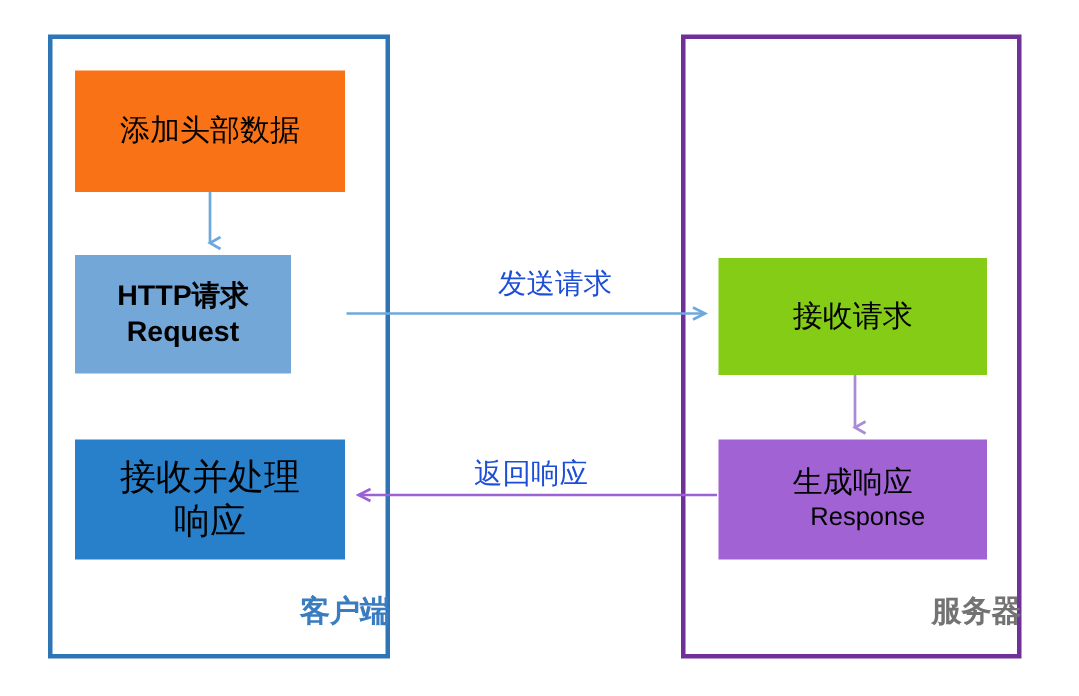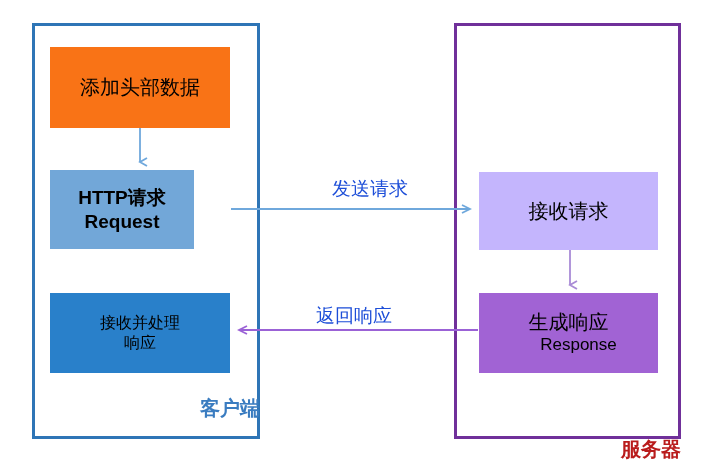--- a/index.html
+++ b/index.html
@@ -51,22 +51,21 @@
   #client-label {
     left: 32px;
     top: 398px;
     width: 228px;
     color: #3A7CC0;
   }
   #server-label {
     left: 454px;
     top: 398px;
     width: 227px;
-    color: #b91c1c;
-    margin-top: 41px;
+    color: #737373;
   }
 
   
   .box {
     position: absolute;
     box-sizing: border-box;
     display: flex;
     flex-direction: column;
     align-items: center;
     justify-content: center;
@@ -97,29 +96,29 @@
     background: #72A7D8;
     font-size: 19px;
     font-weight: bold;
   }
   #box-receive-process {
     left: 50px;
     top: 293px;
     width: 180px;
     height: 80px;
     background: #2980CA;
-    font-size: 16px;
+    font-size: 24px;
     font-weight: 400;
   }
   #box-receive-request {
     left: 479px;
     top: 172px;
     width: 179px;
     height: 78px;
-    background: #c4b5fd;
+    background: #84cc16;
     font-size: 20px;
     font-weight: 400;
   }
   #box-generate-response {
     left: 479px;
     top: 293px;
     width: 179px;
     height: 80px;
     background: #A163D4;
     font-size: 19px;

